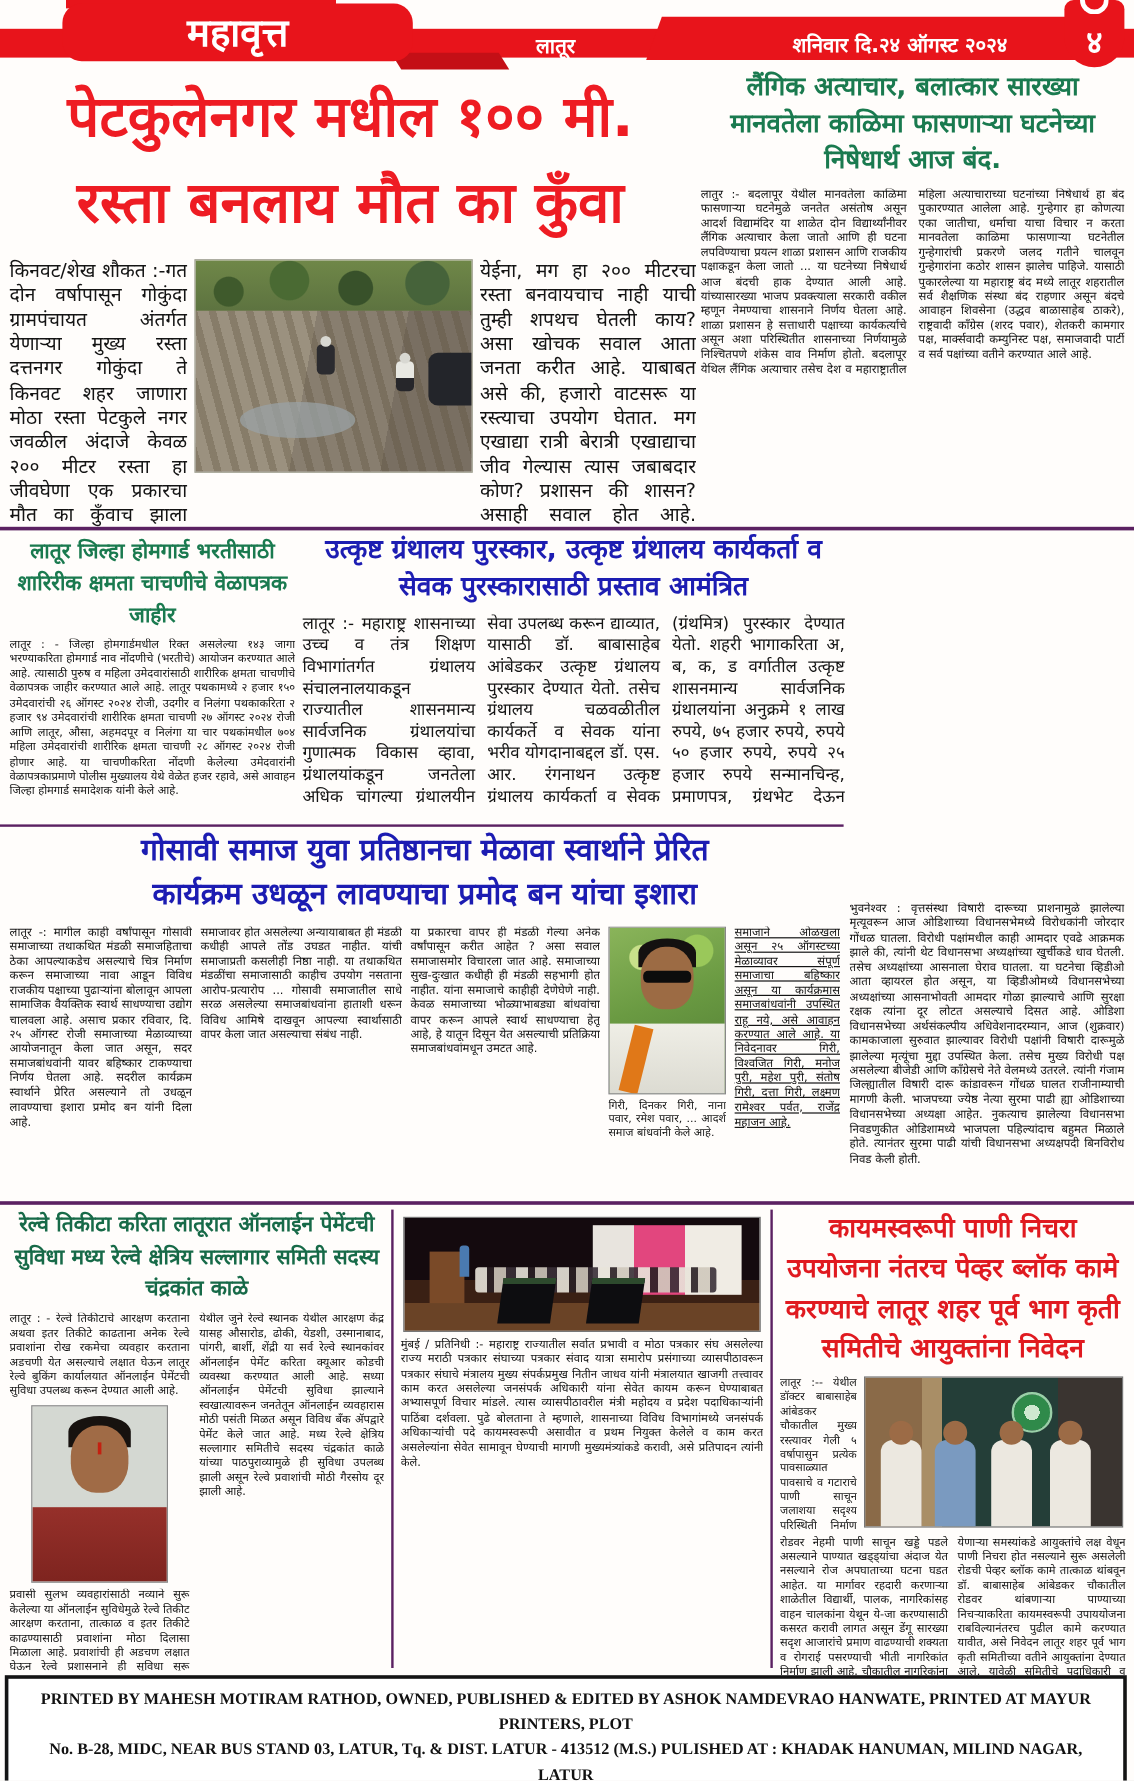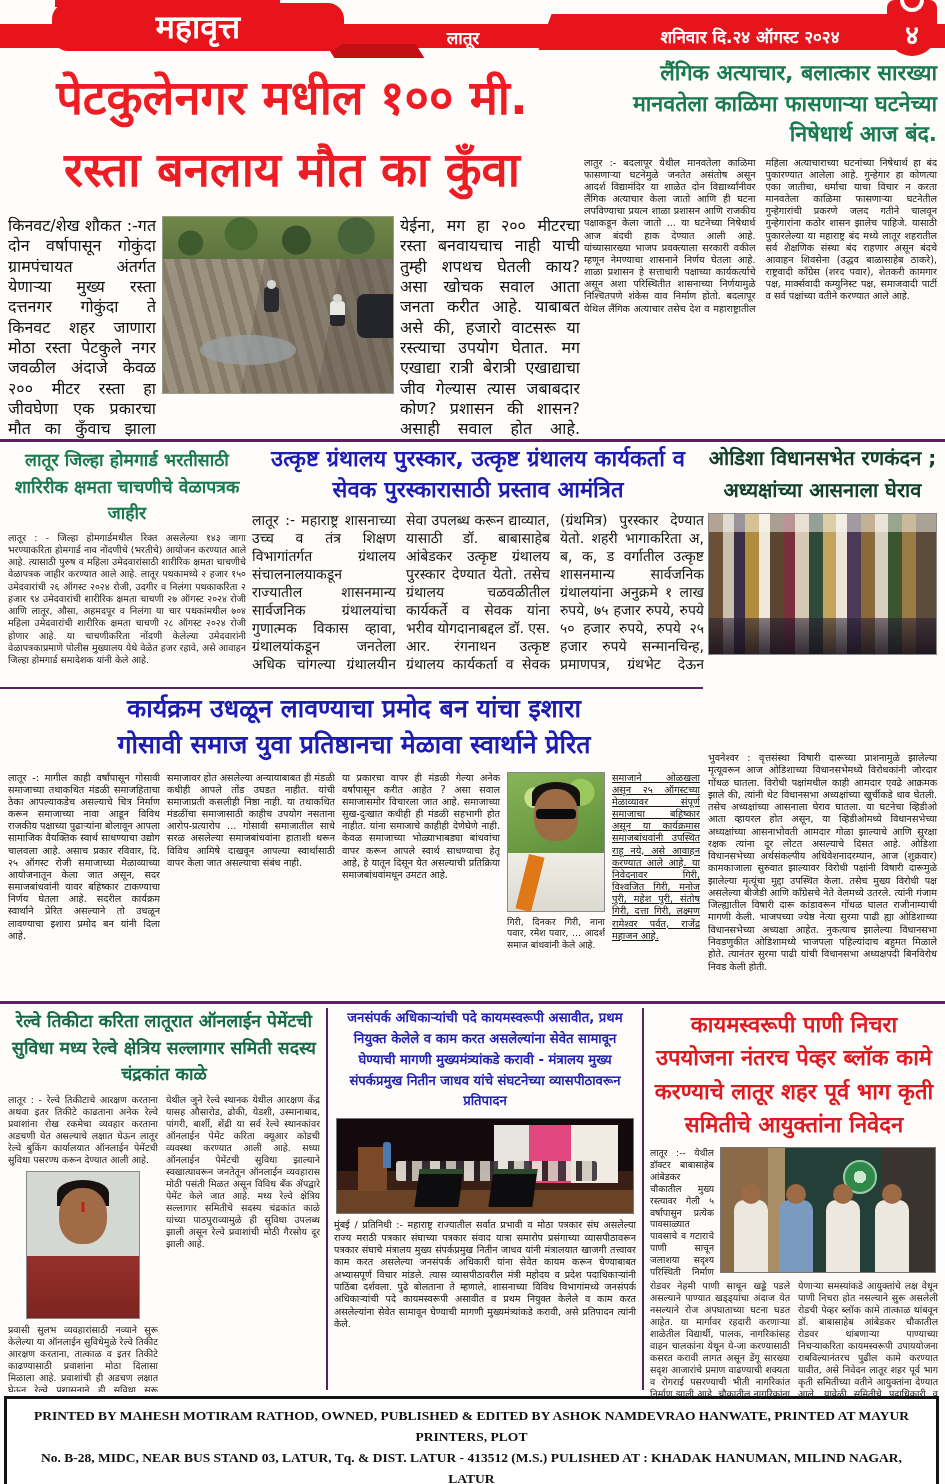--- a/index.html
+++ b/index.html
@@ -47,21 +47,21 @@
                linear-gradient(100deg,#9b917f 0 40%,#887e6f 40% 70%,#796f62 70%); }
   .rp-puddle { position:absolute; left:16%; bottom:16%; width:42%; height:17%; background:#9aa2a4; border-radius:50%; opacity:.75; }
   .rp-bike { position:absolute; width:15px; height:25px; background:#2b2b2f; border-radius:4px; }
   .rp-bike::before { content:""; position:absolute; top:-7px; left:3px; width:9px; height:9px; border-radius:50%; background:#d8d8d2; }
   .rp-bike.b1 { left:44%; top:40%; }
   .rp-bike.b2 { right:21%; top:48%; background:linear-gradient(180deg,#e8e8e2 0 55%,#26262a 55%); }
   .rp-car { position:absolute; right:0; top:44%; width:36px; height:44px; background:#23252a; border-radius:8px 0 0 8px; }
 
   
   .bandh { position:absolute; left:584px; top:58px; width:353px; }
-  .bandh-headline { color:#1a7a4f; font-size:21.5px; line-height:1.42;text-align:right; }
+  .bandh-headline { color:#1a7a4f; font-size:21.5px; line-height:1.42; }
   .bandh-body { margin-top:7px; height:282px; columns:2; column-gap:10px; font-size:9.6px; line-height:1.27; }
 
   
   .hr1 { position:absolute; left:0; top:439px; width:945px; height:3px; background:#5b2162; }
   .hr2 { position:absolute; left:0; top:687px; width:703px; height:2px; background:#5b2162; }
   .hr3 { position:absolute; left:0; top:1001px; width:945px; height:3px; background:#5b2162; }
   .vr1 { position:absolute; left:326px; top:1008px; width:2px; height:382px; background:#5b2162; }
   .vr2 { position:absolute; left:642px; top:1008px; width:2px; height:382px; background:#5b2162; }
 
   
@@ -197,35 +197,28 @@
   <div class="homeguard">
     <div class="headline hg-headline">लातूर जिल्हा होमगार्ड भरतीसाठी शारिरीक क्षमता चाचणीचे वेळापत्रक जाहीर</div>
     <div class="hg-body jtext">लातूर : - जिल्हा होमगार्डमधील रिक्त असलेल्या १४३ जागा भरण्याकरिता होमगार्ड नाव नोंदणीचे (भरतीचे) आयोजन करण्यात आले आहे. त्यासाठी पुरुष व महिला उमेदवारांसाठी शारीरिक क्षमता चाचणीचे वेळापत्रक जाहीर करण्यात आले आहे. लातूर पथकामध्ये २ हजार १५० उमेदवारांची २६ ऑगस्ट २०२४ रोजी, उदगीर व निलंगा पथकाकरिता २ हजार ९४ उमेदवारांची शारीरिक क्षमता चाचणी २७ ऑगस्ट २०२४ रोजी आणि लातूर, औसा, अहमदपूर व निलंगा या चार पथकांमधील ७०४ महिला उमेदवारांची शारीरिक क्षमता चाचणी २८ ऑगस्ट २०२४ रोजी होणार आहे. या चाचणीकरिता नोंदणी केलेल्या उमेदवारांनी वेळापत्रकाप्रमाणे पोलीस मुख्यालय येथे वेळेत हजर रहावे, असे आवाहन जिल्हा होमगार्ड समादेशक यांनी केले आहे.</div>
   </div>
 
   <div class="library">
     <div class="headline lib-headline">उत्कृष्ट ग्रंथालय पुरस्कार, उत्कृष्ट ग्रंथालय कार्यकर्ता व सेवक पुरस्कारासाठी प्रस्ताव आमंत्रित</div>
     <div class="lib-body jtext">लातूर :- महाराष्ट्र शासनाच्या उच्च व तंत्र शिक्षण विभागांतर्गत ग्रंथालय संचालनालयाकडून राज्यातील शासनमान्य सार्वजनिक ग्रंथालयांचा गुणात्मक विकास व्हावा, ग्रंथालयांकडून जनतेला अधिक चांगल्या ग्रंथालयीन सेवा उपलब्ध करून द्याव्यात, यासाठी डॉ. बाबासाहेब आंबेडकर उत्कृष्ट ग्रंथालय पुरस्कार देण्यात येतो. तसेच ग्रंथालय चळवळीतील कार्यकर्ते व सेवक यांना भरीव योगदानाबद्दल डॉ. एस. आर. रंगनाथन उत्कृष्ट ग्रंथालय कार्यकर्ता व सेवक (ग्रंथमित्र) पुरस्कार देण्यात येतो. शहरी भागाकरिता अ, ब, क, ड वर्गातील उत्कृष्ट शासनमान्य सार्वजनिक ग्रंथालयांना अनुक्रमे १ लाख रुपये, ७५ हजार रुपये, रुपये ५० हजार रुपये, रुपये २५ हजार रुपये सन्मानचिन्ह, प्रमाणपत्र, ग्रंथभेट देऊन गौरविण्यात येते. तर राज्यस्तरीय उत्कृष्ट ग्रंथालय कार्यकर्ता व सेवक यांना प्रत्येकी ५० हजार रुपये, विभागीय स्तरावरील प्रत्येकी २५ हजार रुपये, सन्मानचिन्ह, प्रमाणपत्र असे पुरस्काराचे स्वरूप आहे. सन २०२३-२०२४ चा पुरस्कार मिळण्यासाठी ग्रंथालये, कार्यकर्ते व सेवक यांनी आपले विहित नमुन्यातील अर्ज जिल्हा ग्रंथालय अधिकारी कार्यालयाकडे २५ सप्टेंबर, २०२४ पर्यंत सादर करावेत, असे आवाहन प्र. ग्रंथालय संचालक अशोक गा. गाडेकर यांनी केले आहे.</div>
   </div>
 
-  <div class="odisha">
-    <div class="headline od-headline">ओडिशा विधानसभेत रणकंदन ; अध्यक्षांच्या आसनाला घेराव</div>
-    <div class="assembly-photo">
-      <div class="ap-top"></div>
-      <div class="ap-desks"></div>
-    </div>
-  </div>
   <div class="od-body jtext">भुवनेश्वर : वृत्तसंस्था विषारी दारूच्या प्राशनामुळे झालेल्या मृत्यूवरून आज ओडिशाच्या विधानसभेमध्ये विरोधकांनी जोरदार गोंधळ घातला. विरोधी पक्षांमधील काही आमदार एवढे आक्रमक झाले की, त्यांनी थेट विधानसभा अध्यक्षांच्या खुर्चीकडे धाव घेतली. तसेच अध्यक्षांच्या आसनाला घेराव घातला. या घटनेचा व्हिडीओ आता व्हायरल होत असून, या व्हिडीओमध्ये विधानसभेच्या अध्यक्षांच्या आसनाभोवती आमदार गोळा झाल्याचे आणि सुरक्षा रक्षक त्यांना दूर लोटत असल्याचे दिसत आहे. ओडिशा विधानसभेच्या अर्थसंकल्पीय अधिवेशनादरम्यान, आज (शुक्रवार) कामकाजाला सुरुवात झाल्यावर विरोधी पक्षांनी विषारी दारूमुळे झालेल्या मृत्यूंचा मुद्दा उपस्थित केला. तसेच मुख्य विरोधी पक्ष असलेल्या बीजेडी आणि काँग्रेसचे नेते वेलमध्ये उतरले. त्यांनी गंजाम जिल्ह्यातील विषारी दारू कांडावरून गोंधळ घालत राजीनाम्याची मागणी केली. भाजपच्या ज्येष्ठ नेत्या सुरमा पाढी ह्या ओडिशाच्या विधानसभेच्या अध्यक्षा आहेत. नुकत्याच झालेल्या विधानसभा निवडणुकीत ओडिशामध्ये भाजपला पहिल्यांदाच बहुमत मिळाले होते. त्यानंतर सुरमा पाढी यांची विधानसभा अध्यक्षपदी बिनविरोध निवड केली होती.</div>
 
   <div class="hr2"></div>
 
   <div class="gosavi">
     <div class="headline gos-headline">
+      <div>गोसावी समाज युवा प्रतिष्ठानचा मेळावा स्वार्थाने प्रेरित</div>
       <div>कार्यक्रम उधळून लावण्याचा प्रमोद बन यांचा इशारा</div>
-      <div>गोसावी समाज युवा प्रतिष्ठानचा मेळावा स्वार्थाने प्रेरित</div>
     </div>
     <div class="gos-body">
       <div class="gos-col gc1 jtext">लातूर -: मागील काही वर्षांपासून गोसावी समाजाच्या तथाकथित मंडळी समाजहिताचा ठेका आपल्याकडेच असल्याचे चित्र निर्माण करून समाजाच्या नावा आडून विविध राजकीय पक्षाच्या पुढाऱ्यांना बोलावून आपला सामाजिक वैयक्तिक स्वार्थ साधण्याचा उद्योग चालवला आहे. असाच प्रकार रविवार, दि. २५ ऑगस्ट रोजी समाजाच्या मेळाव्याच्या आयोजनातून केला जात असून, सदर समाजबांधवांनी यावर बहिष्कार टाकण्याचा निर्णय घेतला आहे. सदरील कार्यक्रम स्वार्थाने प्रेरित असल्याने तो उधळून लावण्याचा इशारा प्रमोद बन यांनी दिला आहे.</div>
       <div class="gos-col gc2 jtext">समाजावर होत असलेल्या अन्यायाबाबत ही मंडळी कधीही आपले तोंड उघडत नाहीत. यांची समाजाप्रती कसलीही निष्ठा नाही. या तथाकथित मंडळींचा समाजासाठी काहीच उपयोग नसताना आरोप-प्रत्यारोप ... गोसावी समाजातील साधे सरळ असलेल्या समाजबांधवांना हाताशी धरून विविध आमिषे दाखवून आपल्या स्वार्थासाठी वापर केला जात असल्याचा संबंध नाही.</div>
       <div class="gos-col gc3 jtext">या प्रकारचा वापर ही मंडळी गेल्या अनेक वर्षांपासून करीत आहेत ? असा सवाल समाजासमोर विचारला जात आहे. समाजाच्या सुख-दुःखात कधीही ही मंडळी सहभागी होत नाहीत. यांना समाजाचे काहीही देणेघेणे नाही. केवळ समाजाच्या भोळ्याभाबड्या बांधवांचा वापर करून आपले स्वार्थ साधण्याचा हेतू आहे, हे यातून दिसून येत असल्याची प्रतिक्रिया समाजबांधवांमधून उमटत आहे.</div>
       <div class="gph-col">
         <div class="gos-photo">
           <div class="gp-hair"></div>
           <div class="gp-head"></div>
           <div class="gp-glasses"></div>
@@ -239,35 +232,34 @@
   </div>
 
   <div class="hr3"></div>
   <div class="vr1"></div>
   <div class="vr2"></div>
 
   <div class="railway">
     <div class="headline rw-headline">रेल्वे तिकीटा करिता लातूरात ऑनलाईन पेमेंटची सुविधा मध्य रेल्वे क्षेत्रिय सल्लागार समिती सदस्य चंद्रकांत काळे</div>
     <div class="rw-body">
       <div class="rw-col rw-c1">
-        <div class="jtext">लातूर : - रेल्वे तिकीटाचे आरक्षण करताना अथवा इतर तिकीटे काढताना अनेक रेल्वे प्रवाशांना रोख रकमेचा व्यवहार करताना अडचणी येत असल्याचे लक्षात घेऊन लातूर रेल्वे बुकिंग कार्यालयात ऑनलाईन पेमेंटची सुविधा पसरण्ध करून देण्यात आली आहे.</div>
+        <div class="jtext">लातूर : - रेल्वे तिकीटाचे आरक्षण करताना अथवा इतर तिकीटे काढताना अनेक रेल्वे प्रवाशांना रोख रकमेचा व्यवहार करताना अडचणी येत असल्याचे लक्षात घेऊन लातूर रेल्वे बुकिंग कार्यालयात ऑनलाईन पेमेंटची सुविधा उपलब्ध करून देण्यात आली आहे.</div>
         <div class="rw-photo">
           <div class="rwp-hair"></div>
           <div class="rwp-head"></div>
           <div class="rwp-tilak"></div>
           <div class="rwp-shirt"></div>
         </div>
         <div class="jtext">प्रवासी सुलभ व्यवहारांसाठी नव्याने सुरू केलेल्या या ऑनलाईन सुविधेमुळे रेल्वे तिकीट आरक्षण करताना, तात्काळ व इतर तिकीटे काढण्यासाठी प्रवाशांना मोठा दिलासा मिळाला आहे. प्रवाशांची ही अडचण लक्षात घेऊन रेल्वे प्रशासनाने ही सुविधा सुरू केल्याचे चंद्रकांत काळे यांनी सांगितले.</div>
       </div>
       <div class="rw-col rw-c2 jtext">येथील जुने रेल्वे स्थानक येथील आरक्षण केंद्र यासह औसारोड, ढोकी, येडशी, उस्मानाबाद, पांगरी, बार्शी, शेंद्री या सर्व रेल्वे स्थानकांवर ऑनलाईन पेमेंट करिता क्यूआर कोडची व्यवस्था करण्यात आली आहे. सध्या ऑनलाईन पेमेंटची सुविधा झाल्याने स्वखात्यावरून जनतेतून ऑनलाईन व्यवहारास मोठी पसंती मिळत असून विविध बँक ॲपद्वारे पेमेंट केले जात आहे. मध्य रेल्वे क्षेत्रिय सल्लागार समितीचे सदस्य चंद्रकांत काळे यांच्या पाठपुराव्यामुळे ही सुविधा उपलब्ध झाली असून रेल्वे प्रवाशांची मोठी गैरसोय दूर झाली आहे.</div>
     </div>
   </div>
 
   <div class="pr">
-    <div class="headline pr-headline">जनसंपर्क अधिकाऱ्यांची पदे कायमस्वरूपी असावीत, प्रथम नियुक्त केलेले व काम करत असलेल्यांना सेवेत सामावून घेण्याची मागणी मुख्यमंत्र्यांकडे करावी - मंत्रालय मुख्य संपर्कप्रमुख नितीन जाधव यांचे संघटनेच्या व्यासपीठावरून प्रतिपादन</div>
     <div class="stage-photo">
       <div class="sp-screen"></div>
       <div class="sp-people"></div>
       <div class="sp-podium"></div>
       <div class="sp-man"></div>
       <div class="sp-box x1"></div>
       <div class="sp-box x2"></div>
     </div>
     <div class="pr-body jtext">मुंबई / प्रतिनिधी :- महाराष्ट्र राज्यातील सर्वात प्रभावी व मोठा पत्रकार संघ असलेल्या राज्य मराठी पत्रकार संघाच्या पत्रकार संवाद यात्रा समारोप प्रसंगाच्या व्यासपीठावरून पत्रकार संघाचे मंत्रालय मुख्य संपर्कप्रमुख नितीन जाधव यांनी मंत्रालयात खाजगी तत्त्वावर काम करत असलेल्या जनसंपर्क अधिकारी यांना सेवेत कायम करून घेण्याबाबत अभ्यासपूर्ण विचार मांडले. त्यास व्यासपीठावरील मंत्री महोदय व प्रदेश पदाधिकाऱ्यांनी पाठिंबा दर्शवला. पुढे बोलताना ते म्हणाले, शासनाच्या विविध विभागांमध्ये जनसंपर्क अधिकाऱ्यांची पदे कायमस्वरूपी असावीत व प्रथम नियुक्त केलेले व काम करत असलेल्यांना सेवेत सामावून घेण्याची मागणी मुख्यमंत्र्यांकडे करावी, असे प्रतिपादन त्यांनी केले.</div>
   </div>

